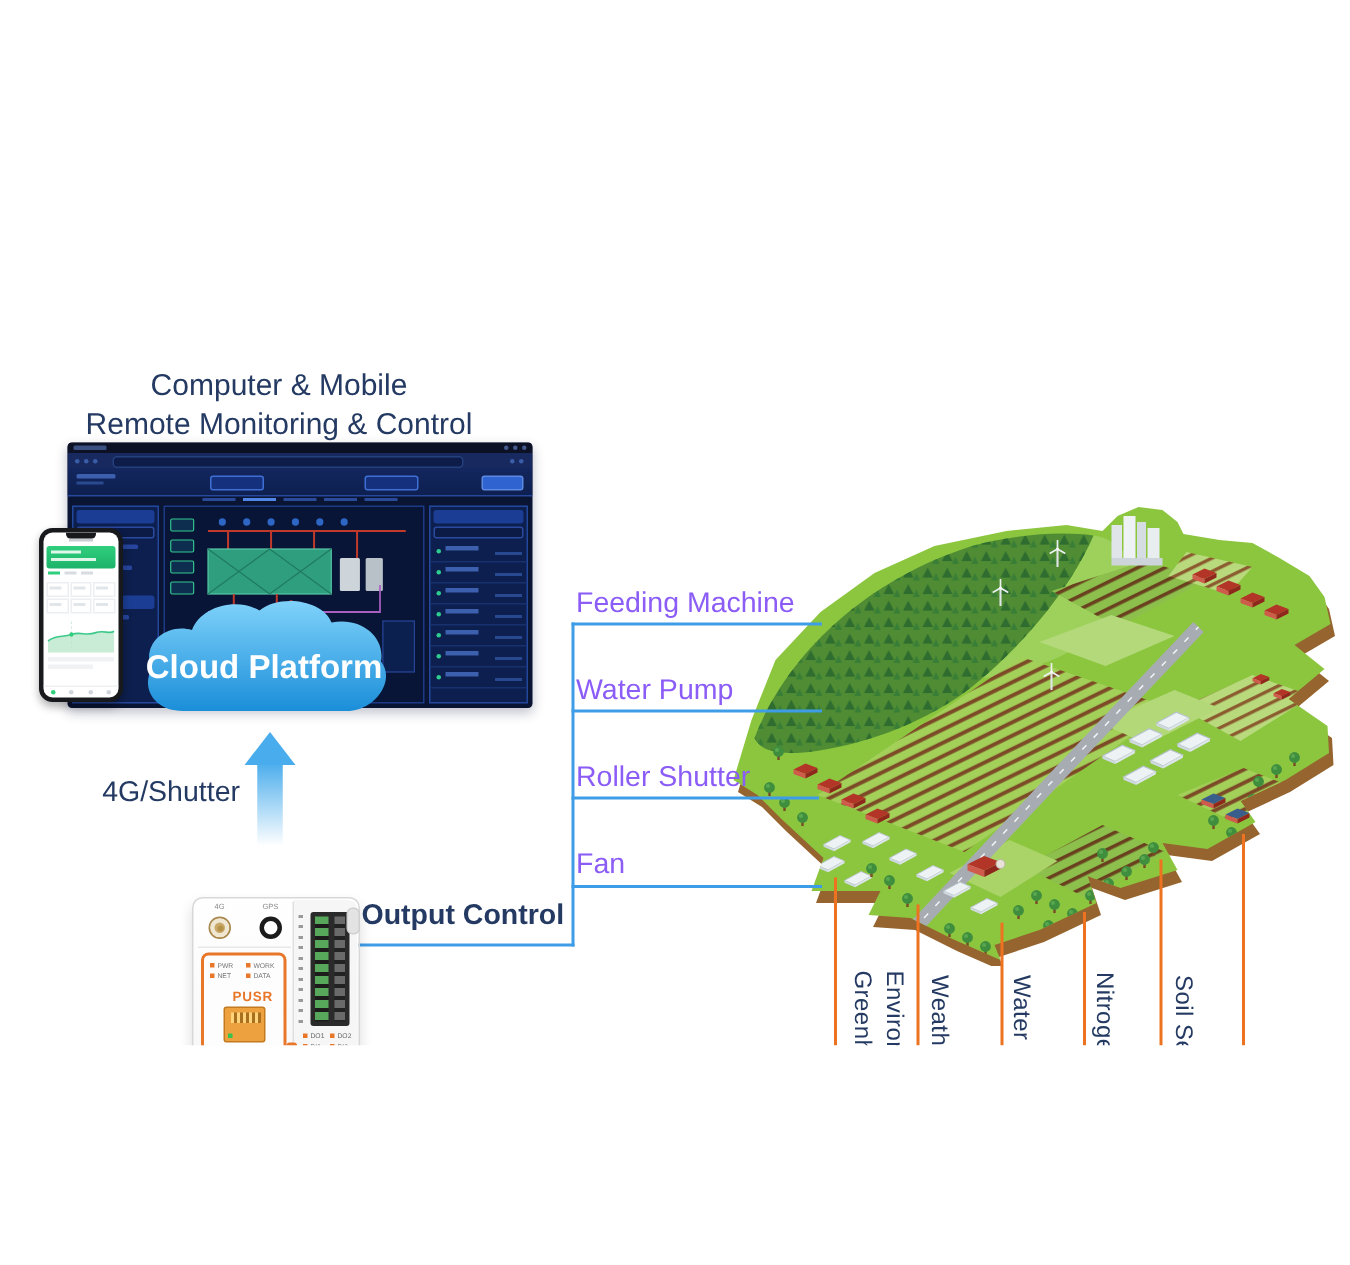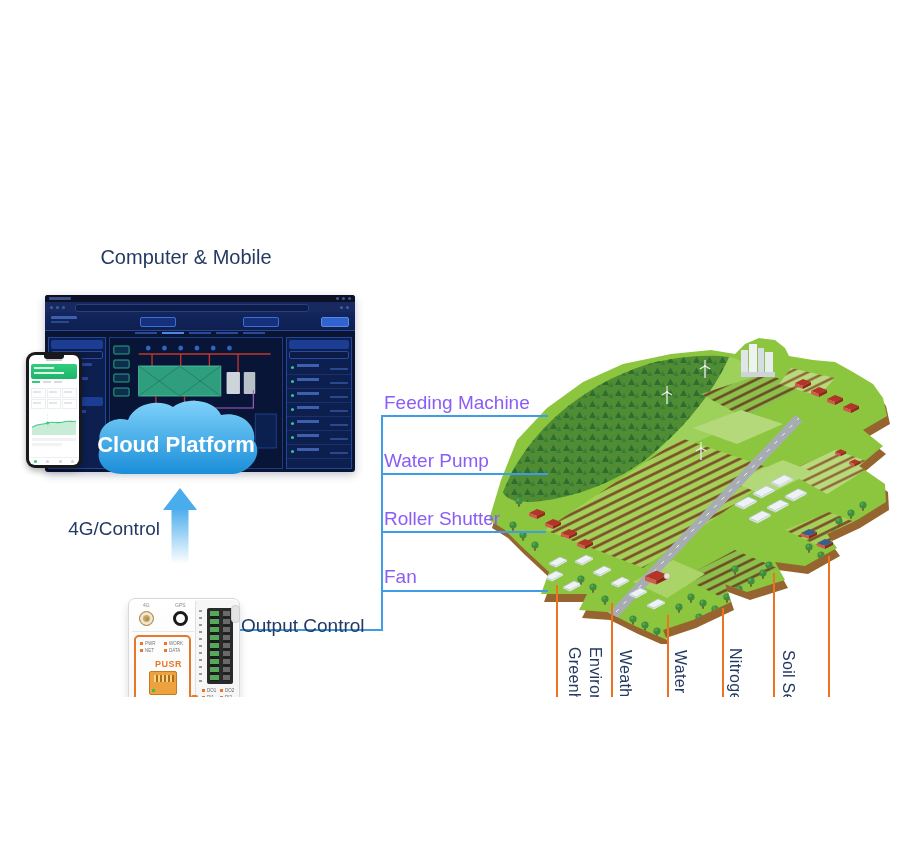--- a/index.html
+++ b/index.html
@@ -78,21 +78,21 @@
   
   .farm{left:483px;top:332px;width:412px;height:312px;z-index:1;}
 
   
   .line{position:absolute;z-index:8;}
   .blue{background:#3f9de8;}
   .orange{background:#ee7320;}
 
   
   .out-label{position:absolute;font-size:19px;font-weight:500;color:#8b5cf6;z-index:10;white-space:nowrap;}
-  .group-label{position:absolute;font-size:19px;font-weight:400;color:#243a62;z-index:10;white-space:nowrap;margin-top:15px;}
+  .group-label{position:absolute;font-size:19px;font-weight:700;color:#243a62;z-index:10;white-space:nowrap;}
   .v-label{position:absolute;writing-mode:vertical-lr;font-size:16px;font-weight:500;color:#243a62;
            z-index:10;line-height:21px;letter-spacing:.3px;}
   .nowrap{white-space:nowrap;}
 
   
   .dev{left:128px;top:598px;width:110px;height:200px;z-index:9;background:linear-gradient(#ffffff,#f1f1f1);
        border:1px solid #d8d8d8;border-radius:7px;box-shadow:0 5px 9px rgba(0,0,0,.14);}
   .dev *{position:absolute;box-sizing:border-box;}
   .dev .tinytxt{font-size:5px;color:#8a8a8a;}
   .d-ant{left:10px;top:12px;width:15px;height:15px;border-radius:50%;background:#c9a86a;
@@ -134,20 +134,21 @@
   .dev-shadow{left:120px;top:796px;width:126px;height:12px;border-radius:50%;z-index:3;
               background:radial-gradient(ellipse,rgba(0,0,0,.16),rgba(0,0,0,0) 70%);}
 </style>
 </head>
 <body>
 
 <div class="stage">
 
   <div class="abs headline">
     <div>Computer &amp; Mobile</div>
+    <div>Remote Monitoring &amp; Control</div>
   </div>
 
   <div class="abs db">
     <div class="db-titlebar">
       <i class="tbar"></i>
       <i class="wdot" style="right:16px"></i>
       <i class="wdot" style="right:10px"></i>
       <i class="wdot" style="right:4px"></i>
     </div>
     <div class="db-url">
@@ -327,21 +328,21 @@
     <defs>
       <linearGradient id="ag" x1="0" y1="0" x2="0" y2="1">
         <stop offset="0" stop-color="#49acec"></stop>
           <stop offset="1" stop-color="#49acec" stop-opacity="0"></stop>
       </linearGradient>
     </defs>
     <polygon points="0,22 17,0 34,22" fill="#49acec"></polygon>
     <rect x="8.5" y="20" width="17" height="56" fill="url(#ag)"></rect>
   </svg>
 
-  <div class="abs conn-label lbl-4g">4G/Control</div>
+  <div class="abs conn-label lbl-4g">4G/Shutter</div>
 
   <div class="abs farm">
     <svg width="412" height="312" viewBox="0 0 412 312">
       <defs>
         <pattern id="pRows" width="8" height="8" patternUnits="userSpaceOnUse" patternTransform="rotate(-26)">
           <rect width="8" height="8" fill="#a3d058"></rect>
           <line x1="0" y1="2.5" x2="8" y2="2.5" stroke="#7c4a27" stroke-width="2.6"></line>
         </pattern>
         <pattern id="pRows2" width="8" height="8" patternUnits="userSpaceOnUse" patternTransform="rotate(-26)">
           <rect width="8" height="8" fill="#8cbf4c"></rect>

